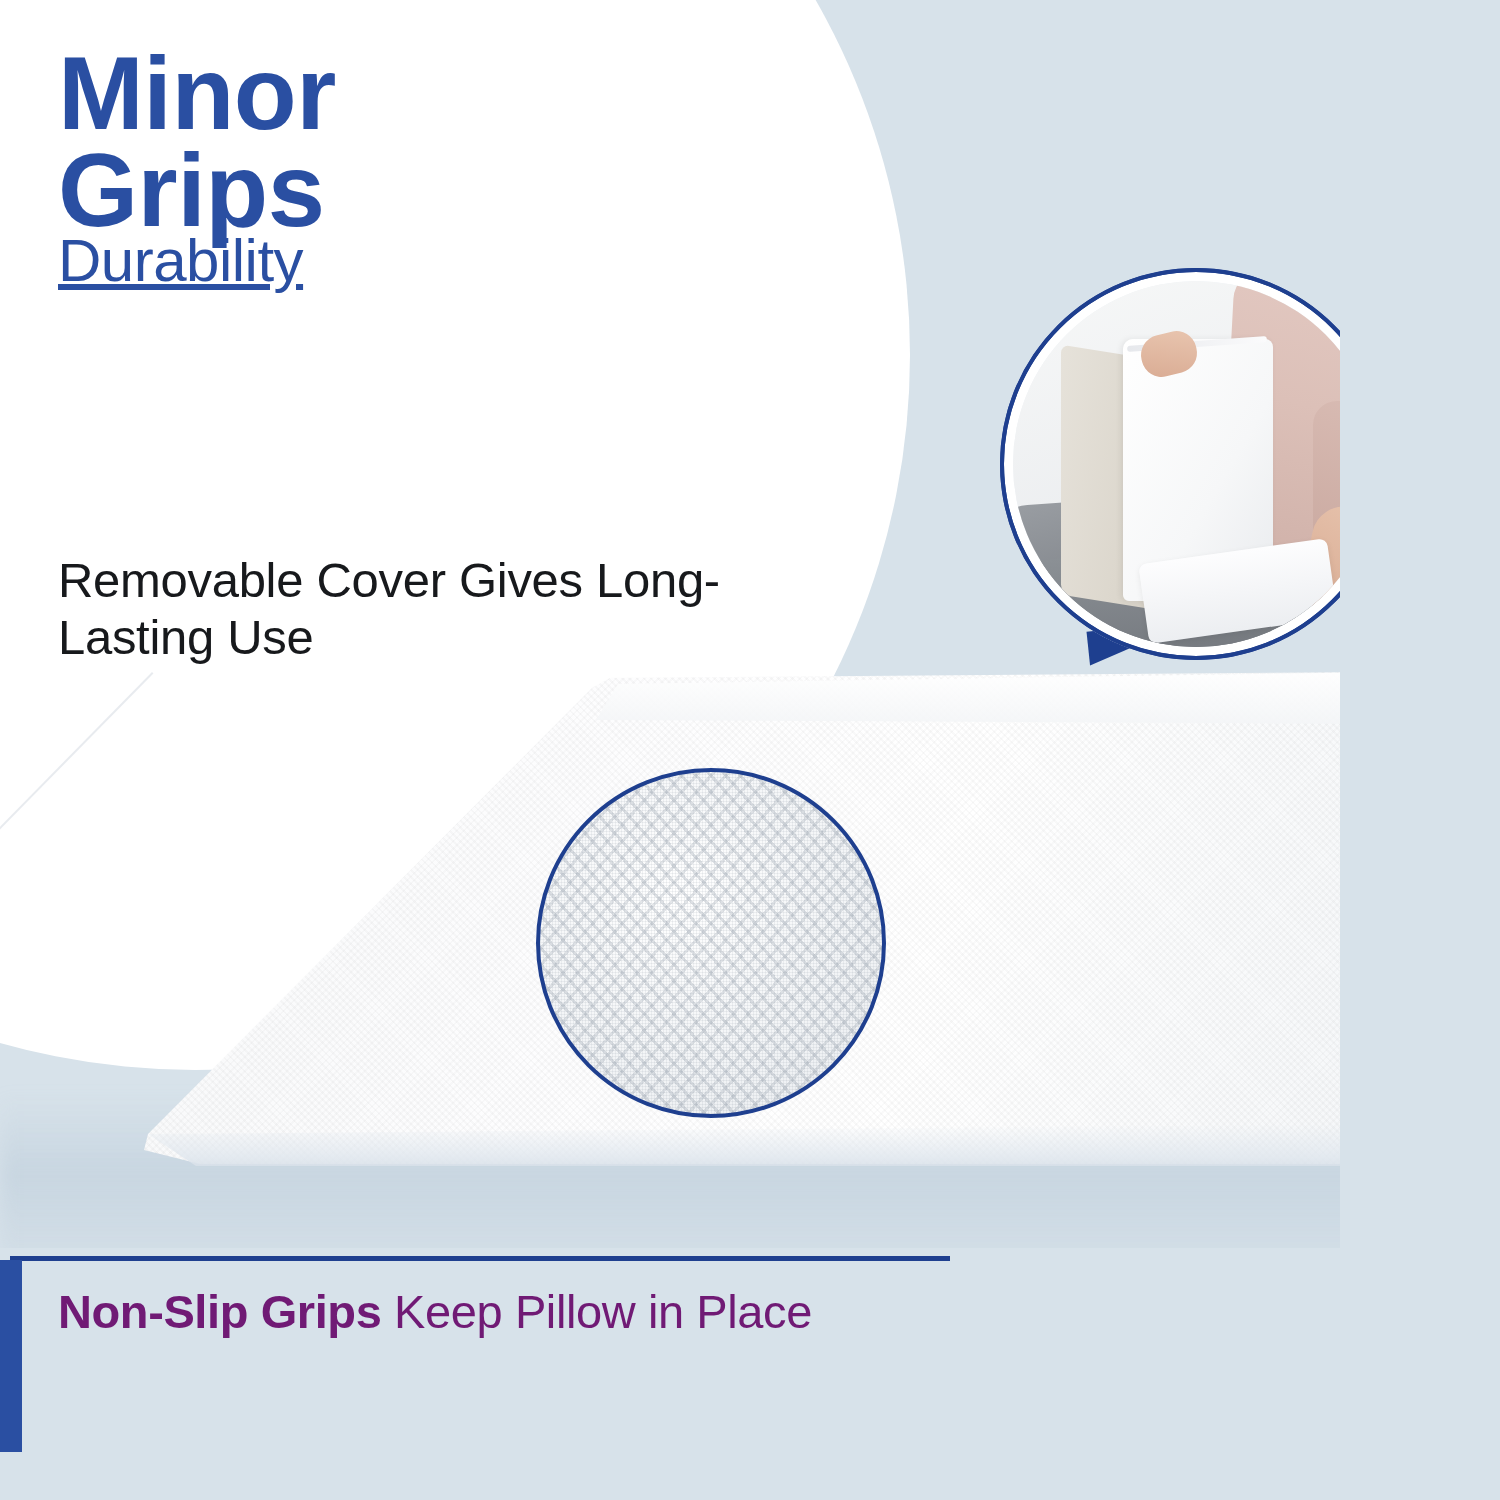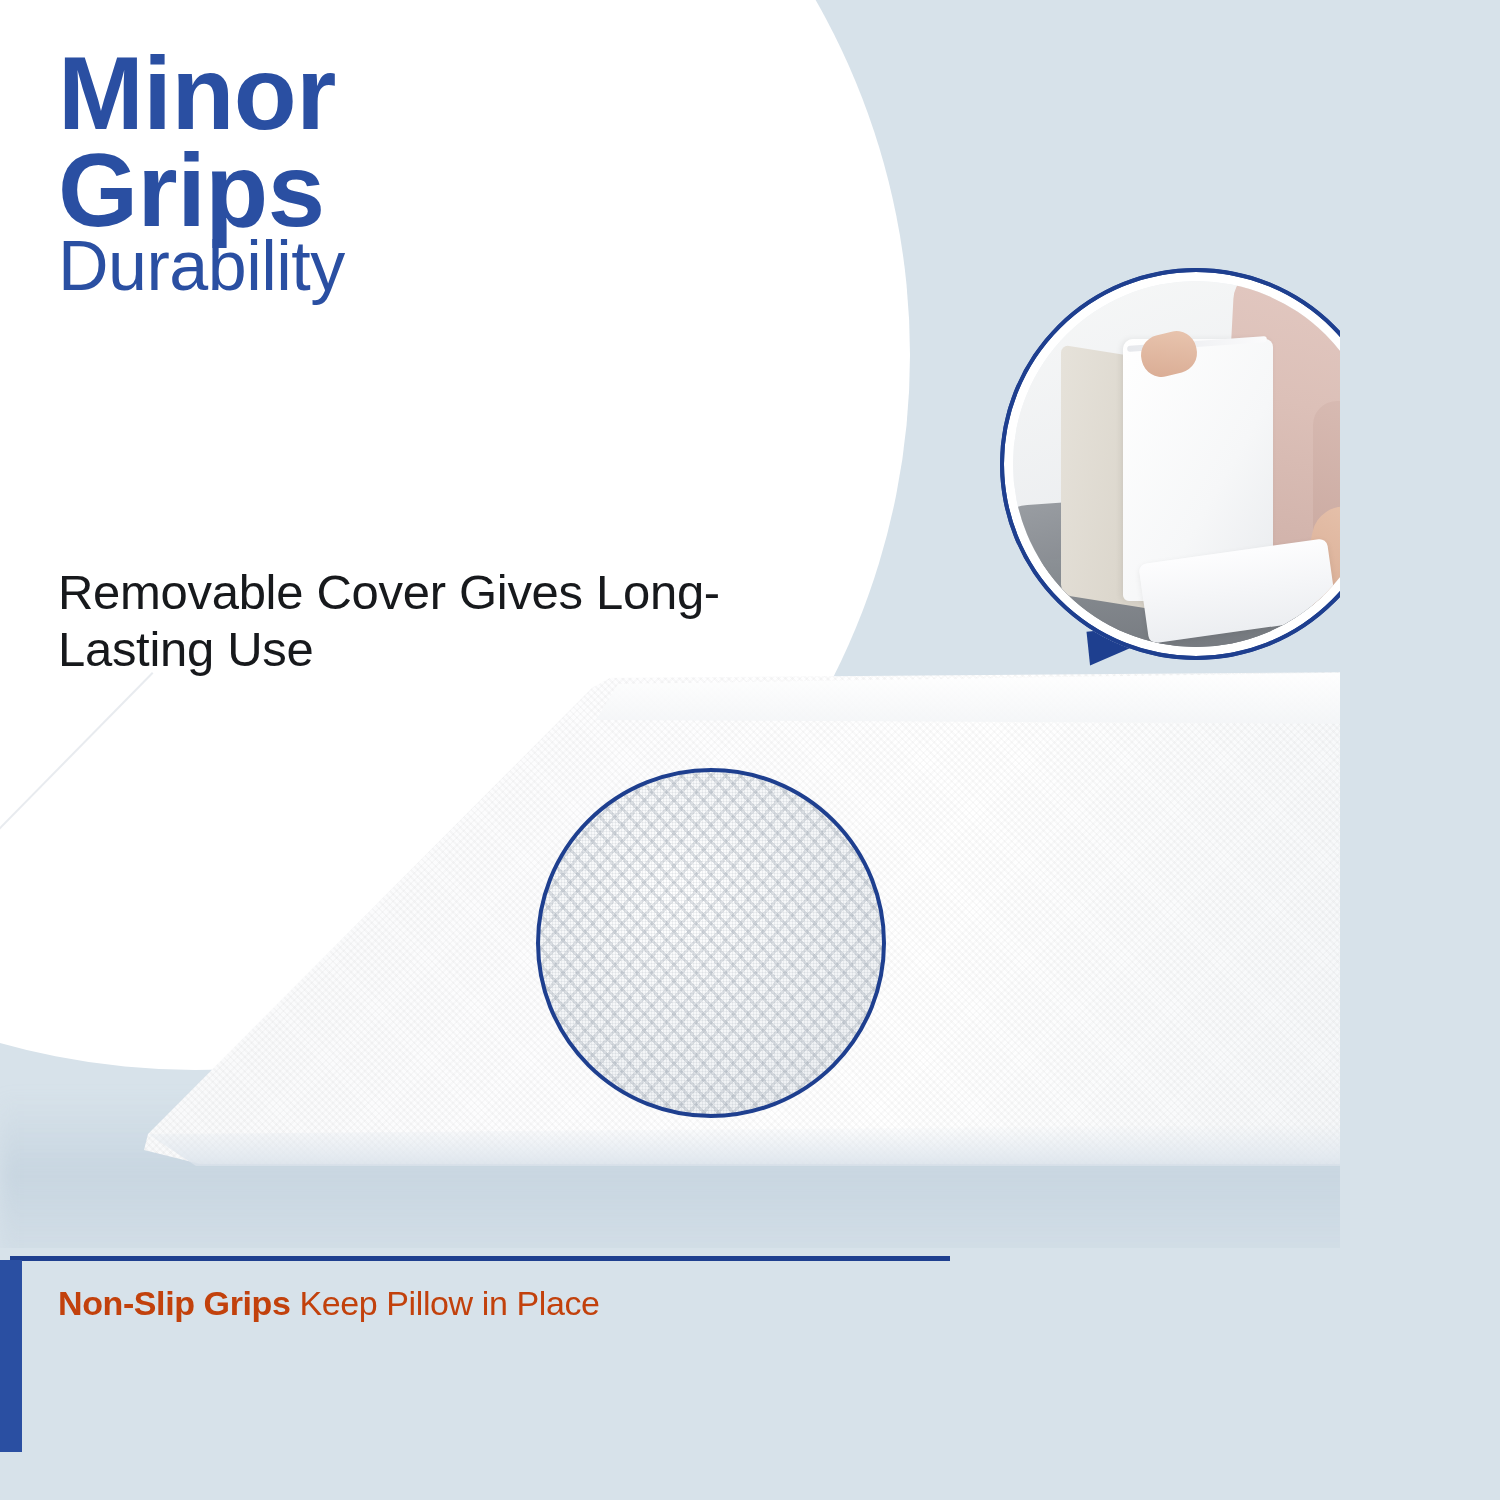--- a/index.html
+++ b/index.html
@@ -34,24 +34,24 @@
   .bottom-band{
     position:absolute;left:0;top:1248px;width:1500px;height:252px;background:#d7e2ea;
   }
 
   
   .headline{position:absolute;left:58px;top:44px;width:790px;}
   .h-line{display:block;color:#2a4fa2;letter-spacing:-0.5px;line-height:0.98;}
   .h-minor{font-size:103px;font-weight:bold;}
   .h-maint{font-size:78px;font-weight:400;margin-top:-2px;letter-spacing:0px;}
   .h-major{font-size:103px;font-weight:bold;margin-top:-4px;}
-  .h-dura{font-size:70px;font-weight:400;margin-top:-10px;}
+  .h-dura{font-size:60px;font-weight:400;margin-top:-10px;text-decoration:underline;}
 
   .subhead{
-    position:absolute;left:58px;top:564px;width:680px;
+    position:absolute;left:58px;top:552px;width:680px;
     font-size:49px;line-height:1.16;color:#17191c;font-weight:400;letter-spacing:-0.3px;
   }
 
   
   .inset-wrap{position:absolute;left:1000px;top:268px;width:392px;height:392px;}
   .inset-ring{
     position:absolute;inset:0;border-radius:50%;
     background:#ffffff;
     box-shadow:0 0 0 4px #1e3f8f inset;
     padding:0;
@@ -133,21 +133,21 @@
       repeating-linear-gradient(90deg, rgba(120,132,146,0.10) 0 1px, rgba(255,255,255,0) 1px 3px),
       radial-gradient(circle at 40% 35%, #ffffff 0%, #f2f4f6 60%, #e7eaee 100%);
   }
 
   
   .divider-h{position:absolute;left:10px;top:1256px;width:940px;height:5px;background:#1e3f8f;}
   .divider-v{position:absolute;left:0px;top:1260px;width:22px;height:192px;background:#2a4fa2;}
 
   .features{position:absolute;left:58px;top:1281px;width:1000px;}
   .feat{
-    font-size:34px;line-height:1.30;color:#c2410c;letter-spacing:-0.4px;white-space:nowrap;
+    font-size:47px;line-height:1.30;color:#701a75;letter-spacing:-0.4px;white-space:nowrap;
   }
   .feat b{font-weight:bold;}
 </style>
 </head>
 <body>
 
 <div class="stage">
 
   <div class="bg-lightblue"></div>
   <div class="white-blob-2"></div>

